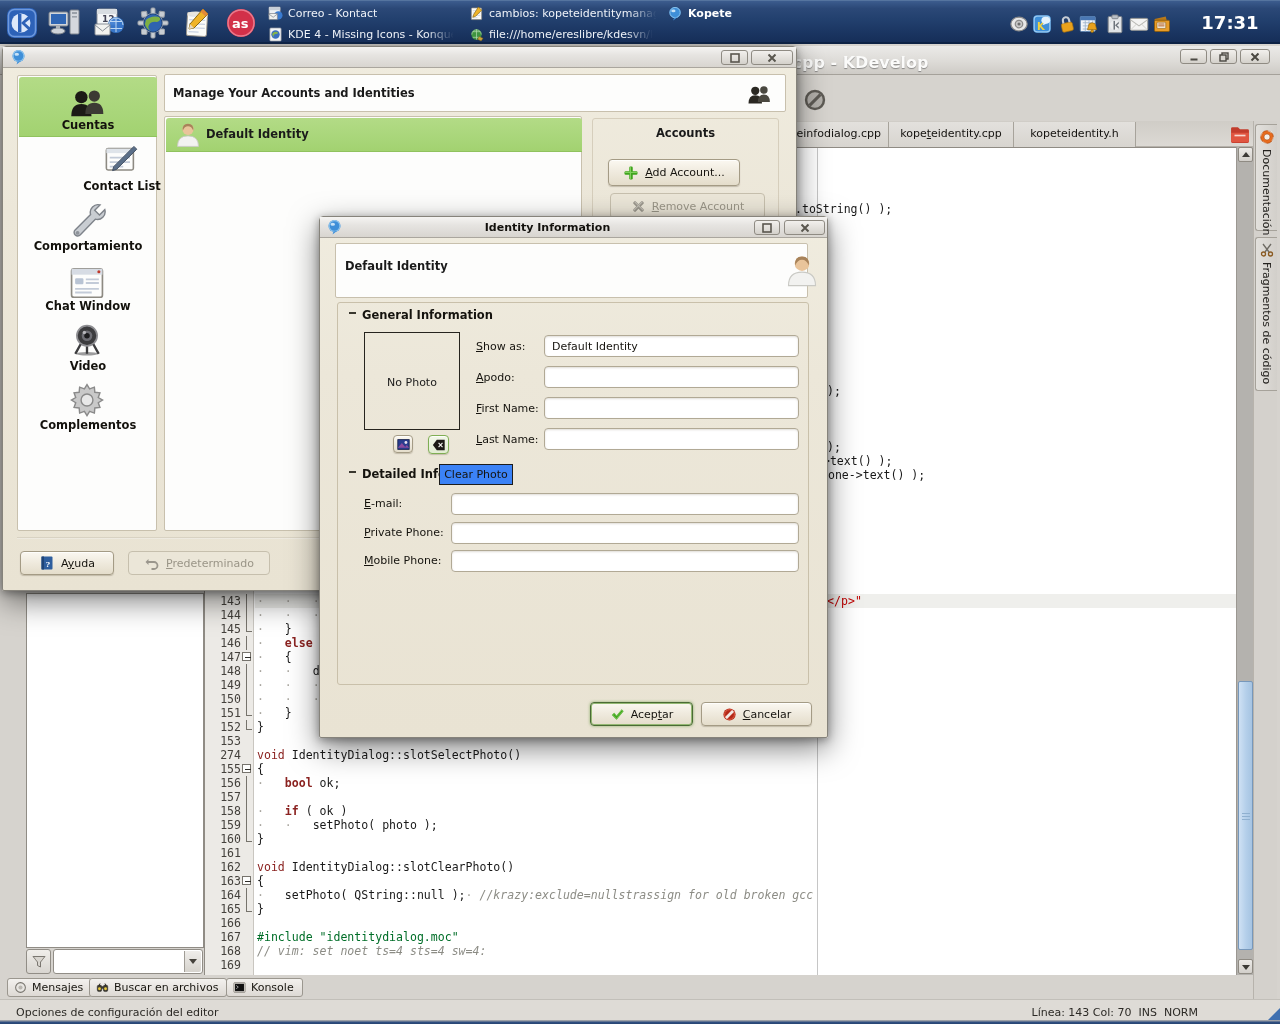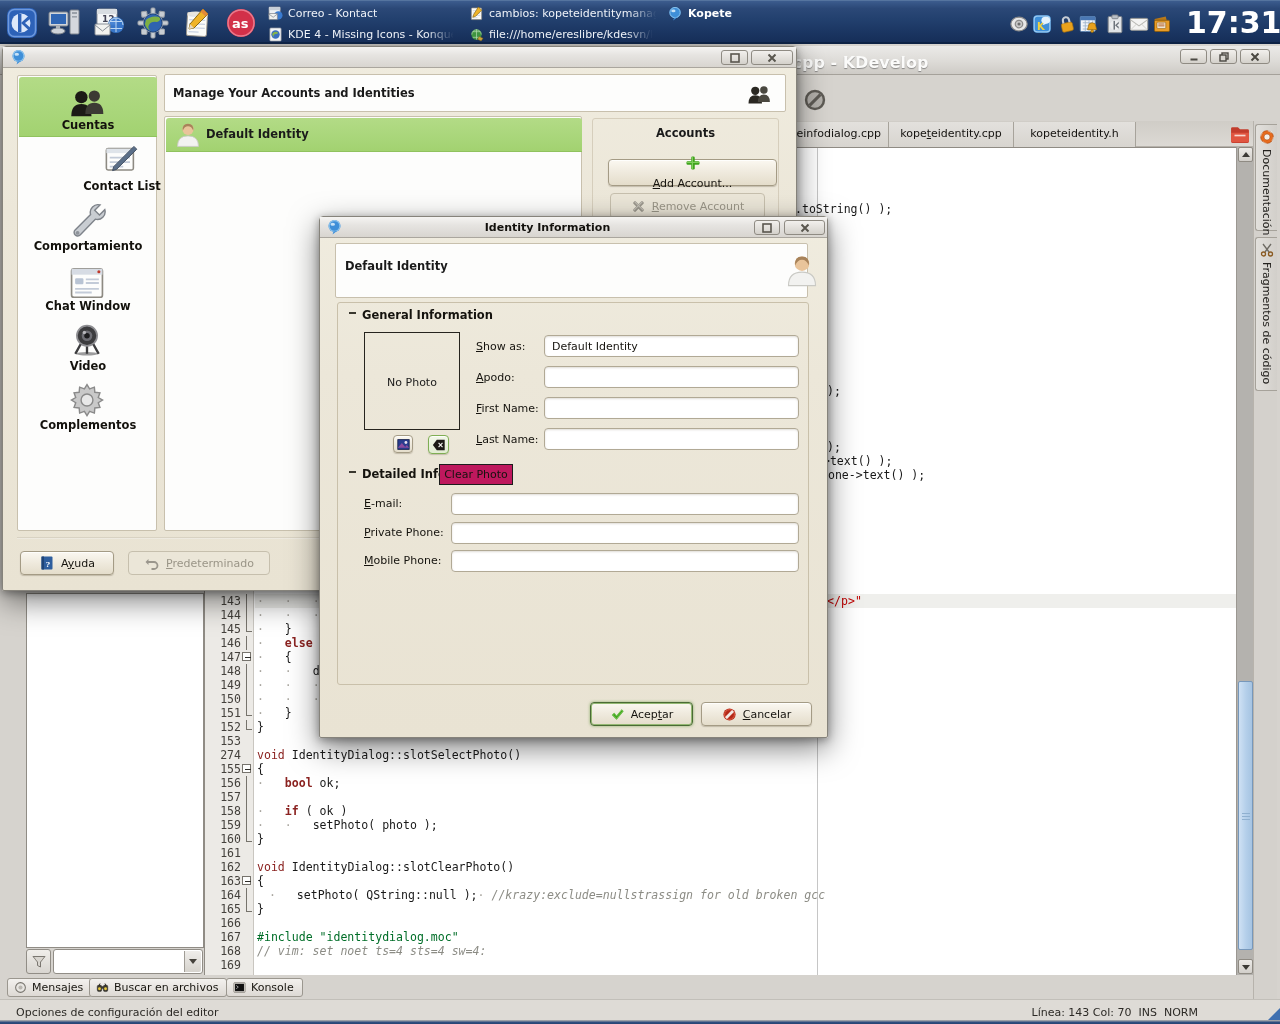--- a/index.html
+++ b/index.html
@@ -9,21 +9,21 @@
 
   
   #taskbar { left:0; top:0; width:1280px; height:44px; z-index:40;
     background:linear-gradient(180deg,#3c5c8e 0%, #2b4877 18%, #22406e 45%, #1a3460 80%, #162e58 100%);
     border-top:1px solid #55749f; border-bottom:2px solid #0d2244; }
   .launcher { top:6px; width:32px; height:32px; }
   .task { height:20px; display:flex; align-items:center; gap:5px; color:#eef2f8; font-size:11px; white-space:nowrap; overflow:hidden; }
   .task .tlabel { overflow:hidden; -webkit-mask-image:linear-gradient(to right,#000 82%,transparent 98%); mask-image:linear-gradient(to right,#000 82%,transparent 98%); }
   .task.active { color:#ffffff; font-weight:bold; }
   .trayicon { top:13px; width:20px; height:20px; }
-  #clock { top:5px; left:1186px; width:88px; height:34px; color:#ffffff; font-size:30px; font-weight:bold; text-align:center; line-height:34px; letter-spacing:0px; font-family:"DejaVu Sans", sans-serif; }
+  #clock { top:5px; left:1186px; width:88px; height:34px; color:#ffffff; font-size:18px; font-weight:bold; text-align:center; line-height:34px; letter-spacing:0px; font-family:"DejaVu Sans", sans-serif; }
 
   
   .titlebar { left:0; top:0; right:0; height:21px;
     background:linear-gradient(180deg,#f5f4f2 0%,#e6e4e1 40%,#d8d5d0 100%);
     border-bottom:1px solid #aaa69e; }
   .titlebar .ttext { position:absolute; top:4px; font-weight:bold; font-size:11px; }
   .decobtn { position:absolute; top:3px; height:15px; border:1px solid #8f8b83; border-radius:3px;
     background:linear-gradient(180deg,#f2f0ed,#d4d1cb); }
   .decobtn svg { position:absolute; left:50%; top:50%; transform:translate(-50%,-50%); }
 
@@ -105,21 +105,21 @@
   .sideitem { position:absolute; left:1px; width:138px; text-align:center; }
   .sideitem .slabel { font-weight:bold; font-size:11.5px; color:#14120d; }
   #side-sel { position:absolute; left:1px; top:1px; width:138px; height:60px; border-radius:3px 3px 0 0;
     background:linear-gradient(180deg,#b3db86 0%,#a9d67a 60%,#a2d270 100%); border-bottom:1px solid #90c25e; }
   #identrow { position:absolute; left:1px; top:1px; width:416px; height:34px; border-radius:3px 3px 0 0;
     background:linear-gradient(180deg,#b3db86 0%,#a9d67a 60%,#a2d270 100%); border-bottom:1px solid #90c25e; }
 
   
   #identdlg { left:319px; top:216px; width:509px; height:522px; z-index:20; }
 
-  #tooltip { left:439px; top:464px; width:74px; height:21px; z-index:30; background:#be185d; border:1px solid #1c1c1c;
+  #tooltip { left:439px; top:464px; width:74px; height:21px; z-index:30; background:#3b82f6; border:1px solid #1c1c1c;
     font-size:11px; color:#15130e; text-align:center; line-height:19px; }
 
   u { text-decoration:underline; }
   .icon { display:inline-block; line-height:0; }
   svg { display:block; }
 </style>
 </head>
 <body>
 
 <div id="screen">
@@ -263,21 +263,21 @@
           <div class="codeline" style="top: 586px;"></div>
           <div class="codeline" style="top: 600px;"><span class="s-kw">void</span><span class="s-txt"> IdentityDialog::slotSelectPhoto()</span></div>
           <div class="codeline" style="top: 614px;"><span class="s-txt">{</span></div>
           <div class="codeline" style="top: 628px;"><span class="s-ws">·   </span><span class="s-kwb">bool</span><span class="s-txt"> ok;</span></div>
           <div class="codeline" style="top: 656px;"><span class="s-ws">·   </span><span class="s-kwb">if</span><span class="s-txt"> ( ok )</span></div>
           <div class="codeline" style="top: 670px;"><span class="s-ws">·   </span><span class="s-ws">·   </span><span class="s-txt">setPhoto( photo );</span></div>
           <div class="codeline" style="top: 684px;"><span class="s-txt">}</span></div>
           <div class="codeline" style="top: 698px;"></div>
           <div class="codeline" style="top: 712px;"><span class="s-kw">void</span><span class="s-txt"> IdentityDialog::slotClearPhoto()</span></div>
           <div class="codeline" style="top: 726px;"><span class="s-txt">{</span></div>
-          <div class="codeline" style="top: 740px; margin-left: 12px;"><span class="s-ws">·   </span><span class="s-txt">setPhoto( QString::null );</span><span class="s-ws">· </span><span class="s-cmt">//krazy:exclude=nullstrassign for old broken gcc</span></div>
+          <div class="codeline" style="top: 740px;"><span class="s-ws">·   </span><span class="s-txt">setPhoto( QString::null );</span><span class="s-ws">· </span><span class="s-cmt">//krazy:exclude=nullstrassign for old broken gcc</span></div>
           <div class="codeline" style="top: 754px;"><span class="s-txt">}</span></div>
           <div class="codeline" style="top: 768px;"></div>
           <div class="codeline" style="top: 782px;"><span class="s-pp">#include "identitydialog.moc"</span></div>
           <div class="codeline" style="top: 796px;"><span class="s-cmt">// vim: set noet ts=4 sts=4 sw=4:</span></div>
           <div class="codeline" style="top: 810px;"></div>
           <div class="frag" style="left: 590px; top: 54px;">.toString() );</div>
           <div class="frag" style="left: 622px; top: 236px;">);</div>
           <div class="frag" style="left: 622px; top: 292px;">);</div>
           <div class="frag" style="left: 611px; top: 306px;">-&gt;text() );</div>
           <div class="frag" style="left: 616px; top: 320px;">hone-&gt;text() );</div>
@@ -471,21 +471,21 @@
               <path d="M4 29 q0 -12 12 -12 q12 0 12 12 Z" fill="#f2f2f0"></path>
               <path d="M4 29 q0 -12 12 -12 q12 0 12 12 Z" fill="none" stroke="#c9c9c4" stroke-width="1"></path>
             </svg>
           </span>
         <div style="position:absolute;left:40px;top:9px;font-weight:bold;font-size:11.5px;">Default Identity</div>
       </div>
     </div>
 
     <div class="groupframe" style="left:589px;top:71px;width:187px;height:413px;border-color:#d6cebc;">
       <div style="position:absolute;left:0;right:0;top:7px;text-align:center;font-weight:bold;font-size:11.5px;">Accounts</div>
-      <div class="obtn" style="left:15px;top:40px;width:169px;height:27px;flex-direction:column;">
+      <div class="obtn" style="left:15px;top:40px;width:132px;height:27px;">
         <span class="icon">
             <svg width="16" height="16" viewBox="0 0 32 32">
               <rect x="12.5" y="3" width="7" height="26" rx="2.4" fill="#3fa31c"></rect>
               <rect x="3" y="12.5" width="26" height="7" rx="2.4" fill="#3fa31c"></rect>
               <rect x="13.6" y="4.2" width="2.4" height="23.6" fill="#7fd05c"></rect>
               <rect x="4.2" y="13.6" width="23.6" height="2.4" fill="#7fd05c"></rect>
             </svg>
           </span>
         <span id="addacct-label"><u>A</u>dd Account...</span>
       </div>

